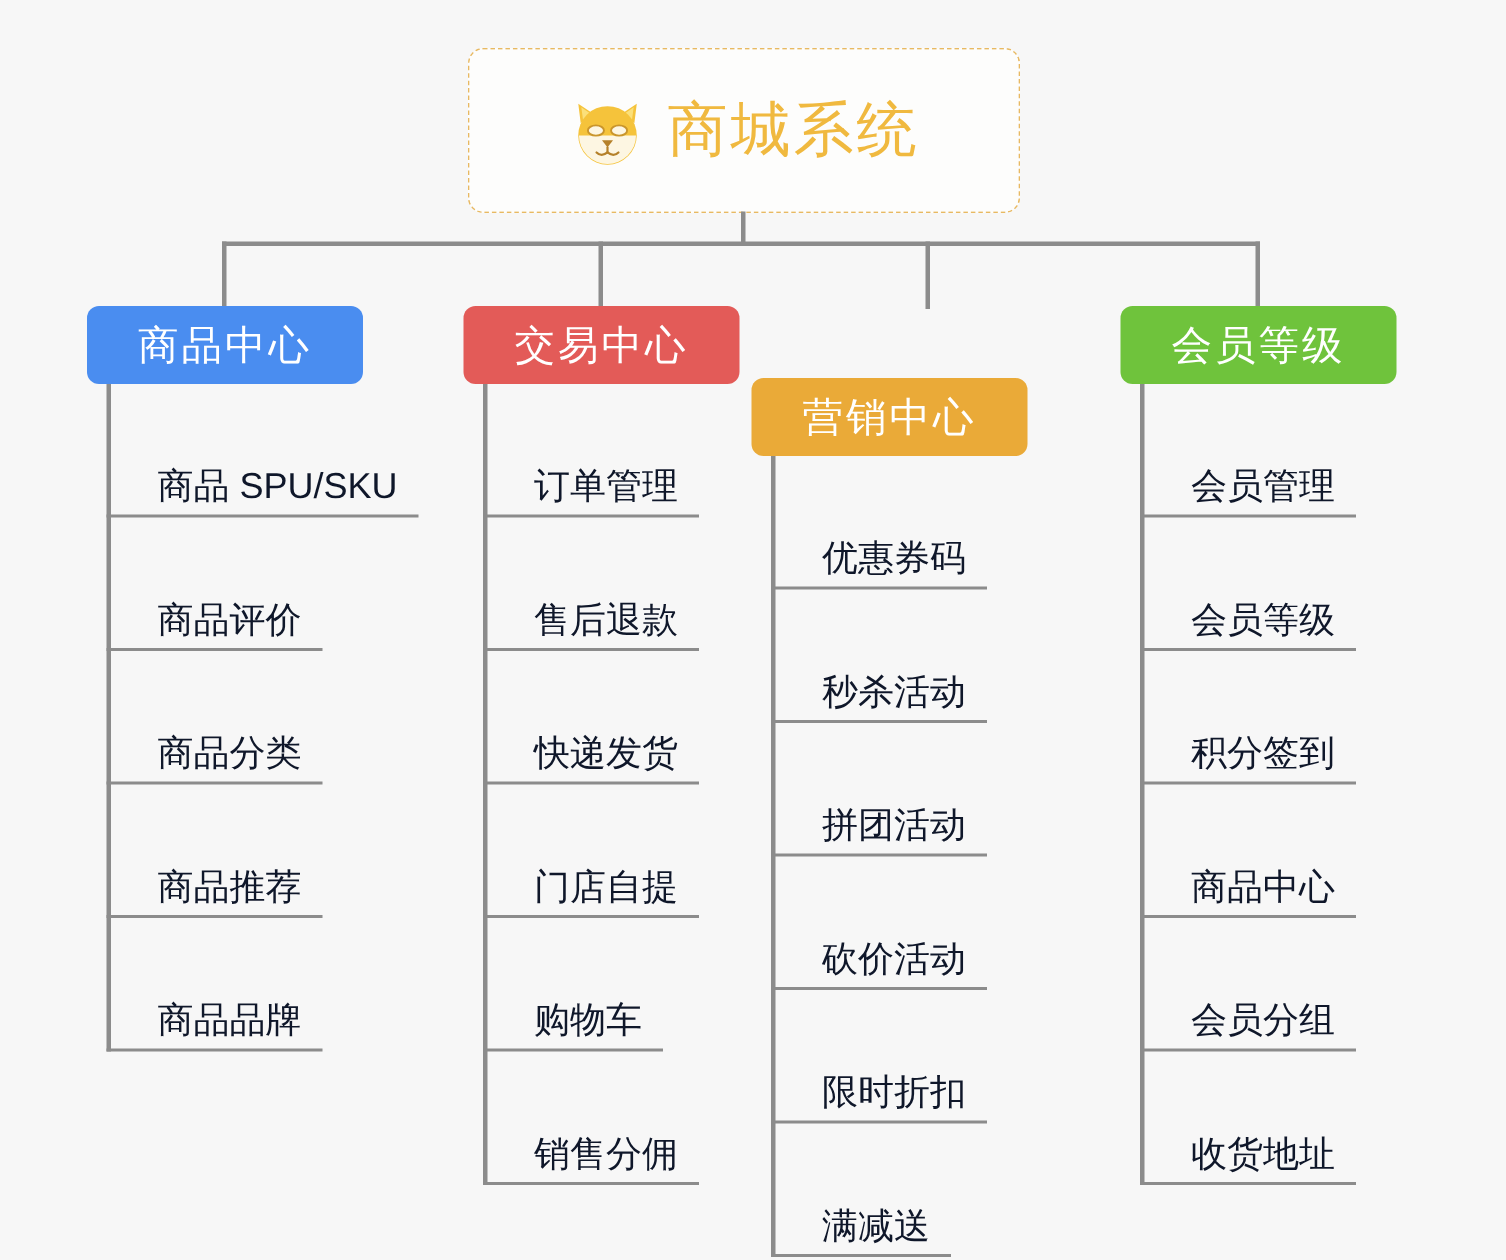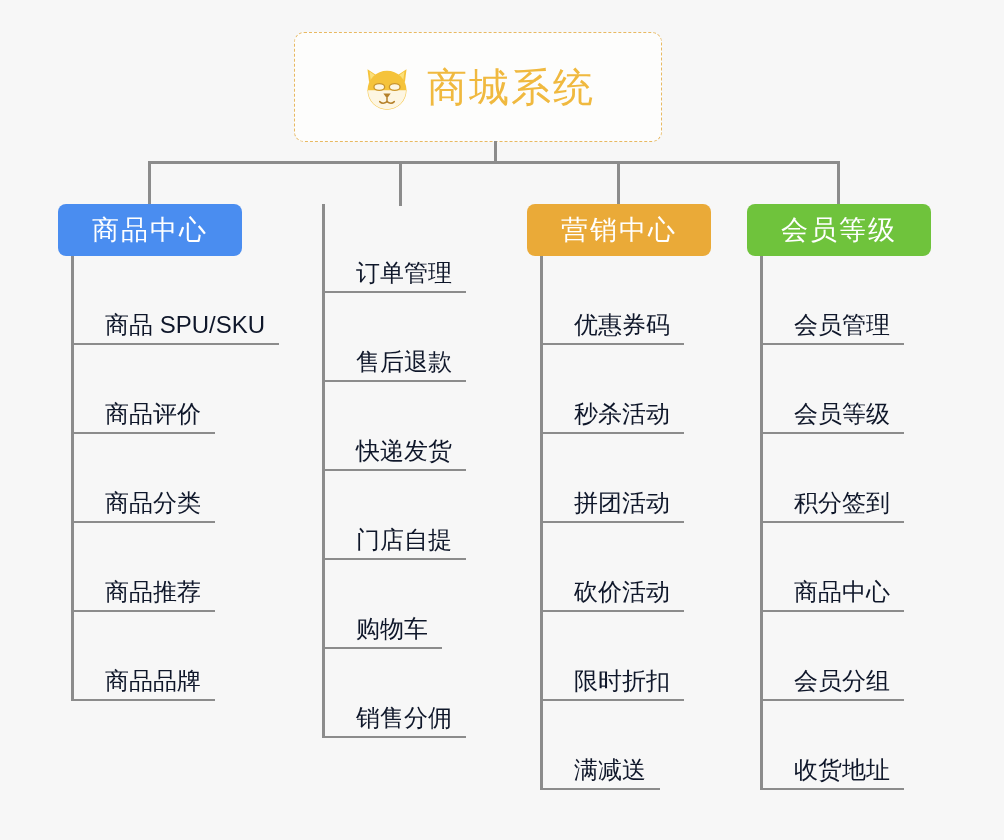--- a/index.html
+++ b/index.html
@@ -16,21 +16,21 @@
   #mindmap {
     position: relative;
     width: 1004px;
     height: 840px;
     background: #f7f7f7;
   }
 
   
   .root-node {
     position: absolute;
-    left: 294px;
+    left: 312px;
     top: 32px;
     width: 368px;
     height: 110px;
     box-sizing: border-box;
     background: #fdfdfc;
     border: 1px dashed #e8b962;
     border-radius: 10px;
     display: flex;
     align-items: center;
     justify-content: center;
@@ -156,20 +156,21 @@
       <div class="leaf">
           <span class="leaf-text">商品推荐</span>
         </div>
       <div class="leaf">
           <span class="leaf-text">商品品牌</span>
         </div>
     </div>
   </div>
 
   <div class="column" style="left:309px; width:184px;">
+    <div class="cat-box" style="width: 184px; background: rgb(227, 91, 88);">交易中心</div>
     <div class="leaf-list">
       <div class="spine" style="background: rgb(140, 140, 140);"></div>
       <div class="leaf">
           <span class="leaf-text">订单管理</span>
         </div>
       <div class="leaf">
           <span class="leaf-text">售后退款</span>
         </div>
       <div class="leaf">
           <span class="leaf-text">快递发货</span>
@@ -179,21 +180,21 @@
         </div>
       <div class="leaf">
           <span class="leaf-text">购物车</span>
         </div>
       <div class="leaf">
           <span class="leaf-text">销售分佣</span>
         </div>
     </div>
   </div>
 
-  <div class="column" style="left:527px; width:184px;">
+  <div class="column" style="left:501px; width:184px;margin-top:48px;">
     <div class="cat-box" style="width: 184px; background: rgb(234, 170, 56);">营销中心</div>
     <div class="leaf-list">
       <div class="spine" style="background: rgb(140, 140, 140);"></div>
       <div class="leaf">
           <span class="leaf-text">优惠券码</span>
         </div>
       <div class="leaf">
           <span class="leaf-text">秒杀活动</span>
         </div>
       <div class="leaf">

